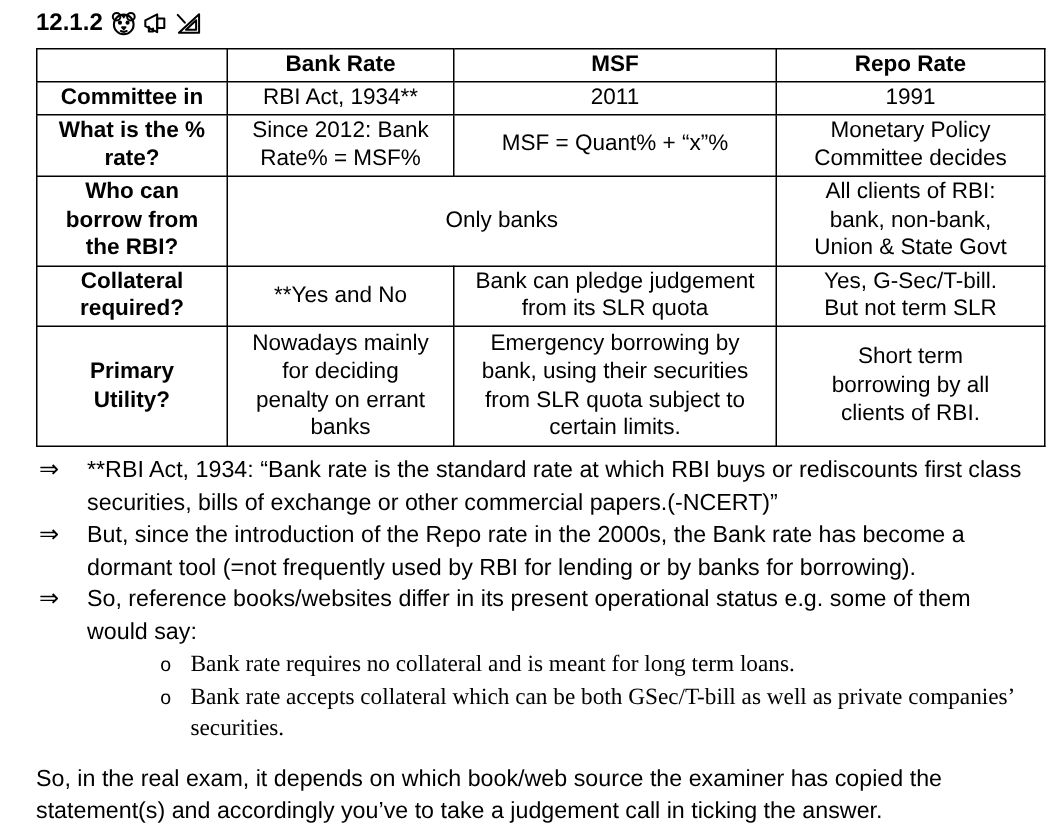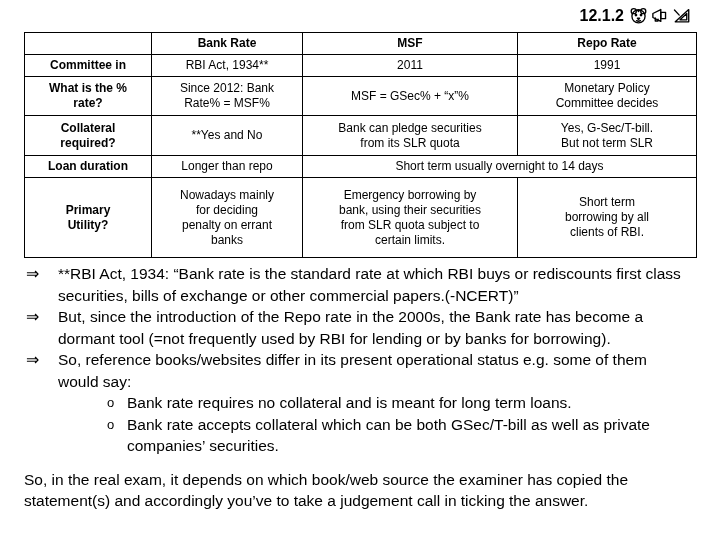--- a/index.html
+++ b/index.html
@@ -9,38 +9,37 @@
     color:#000000;
     font-size:15px;
   }
   .page { padding:6px 10px 0 24px; }
 
   
   .title-row {
     display:flex; align-items:center; gap:5px;
     font-weight:bold; font-size:16px; margin-bottom:7px;
     white-space:nowrap;
-    justify-content:flex-end;
   }
   .title-icons { display:inline-flex; align-items:center; gap:2px; }
   .title-icons svg { display:block; }
 
   
   table.rate-table {
     border-collapse:collapse;
     width:672px;
     table-layout:fixed;
   }
   table.rate-table td, table.rate-table th {
     border:1.6px solid #000000;
     text-align:center;
     vertical-align:middle;
     padding:1px 4px;
     line-height:1.25;
-    font-size:12px;
+    font-size:15px;
     white-space:pre-line;
   }
   table.rate-table th { font-weight:bold; }
   td.rowlabel { font-weight:bold; }
   col.c0 { width:127px; }
   col.c1 { width:151px; }
   col.c2 { width:215px; }
   col.c3 { width:179px; }
   tr.h22 { height:22px; }
   tr.h39 { height:39px;margin-left:24px; }
@@ -48,21 +47,21 @@
   tr.h40 { height:40px;padding-left:48px; }
   tr.h80 { height:80px; }
 
   
   .notes { margin-top:5px; }
   .note { display:flex; line-height:21.5px; font-size:15.5px; }
   .note .marker { flex:0 0 34px; text-align:left; padding-left:2px; font-size:16px; }
   .note .note-text { flex:1; padding-right:2px; }
   .subnote { display:flex; line-height:21.5px; font-size:15.5px; margin-left:70px; }
   .subnote .marker { flex:0 0 33px; text-align:center; font-size:13px; }
-  .subnote .sub-text { flex:1; }
+  .subnote .sub-text { flex:1;font-family:Liberation Serif, serif; }
 
   .footer-para {
     margin-top:12px;
     line-height:21.5px;
     font-size:15.5px;
     padding-right:2px;
   }
 </style>
 </head>
 <body>
@@ -119,37 +118,41 @@
       <td class="rowlabel">Committee in</td>
       <td>RBI Act, 1934**</td>
       <td>2011</td>
       <td>1991</td>
     </tr>
     <tr class="h39">
       <td class="rowlabel">What is the %
 rate?</td>
       <td>Since 2012: Bank
 Rate% = MSF%</td>
-      <td>MSF = GSec% + “x”%</td>
+      <td>MSF = Quant% + “x”%</td>
       <td>Monetary Policy
 Committee decides</td>
+    </tr>
+    <tr class="h60">
+      <td class="rowlabel">Who can
+borrow from
+the RBI?</td>
+      <td colspan="2">Only banks</td>
+      <td>All clients of RBI:
+bank, non-bank,
+Union &amp; State Govt</td>
     </tr>
     <tr class="h40">
       <td class="rowlabel">Collateral
 required?</td>
       <td>**Yes and No</td>
-      <td>Bank can pledge securities
+      <td>Bank can pledge judgement
 from its SLR quota</td>
       <td>Yes, G-Sec/T-bill.
 But not term SLR</td>
-    </tr>
-    <tr class="h22">
-      <td class="rowlabel">Loan duration</td>
-      <td>Longer than repo</td>
-      <td colspan="2">Short term usually overnight to 14 days</td>
     </tr>
     <tr class="h80">
       <td class="rowlabel">Primary
 Utility?</td>
       <td>Nowadays mainly
 for deciding
 penalty on errant
 banks</td>
       <td>Emergency borrowing by
 bank, using their securities

